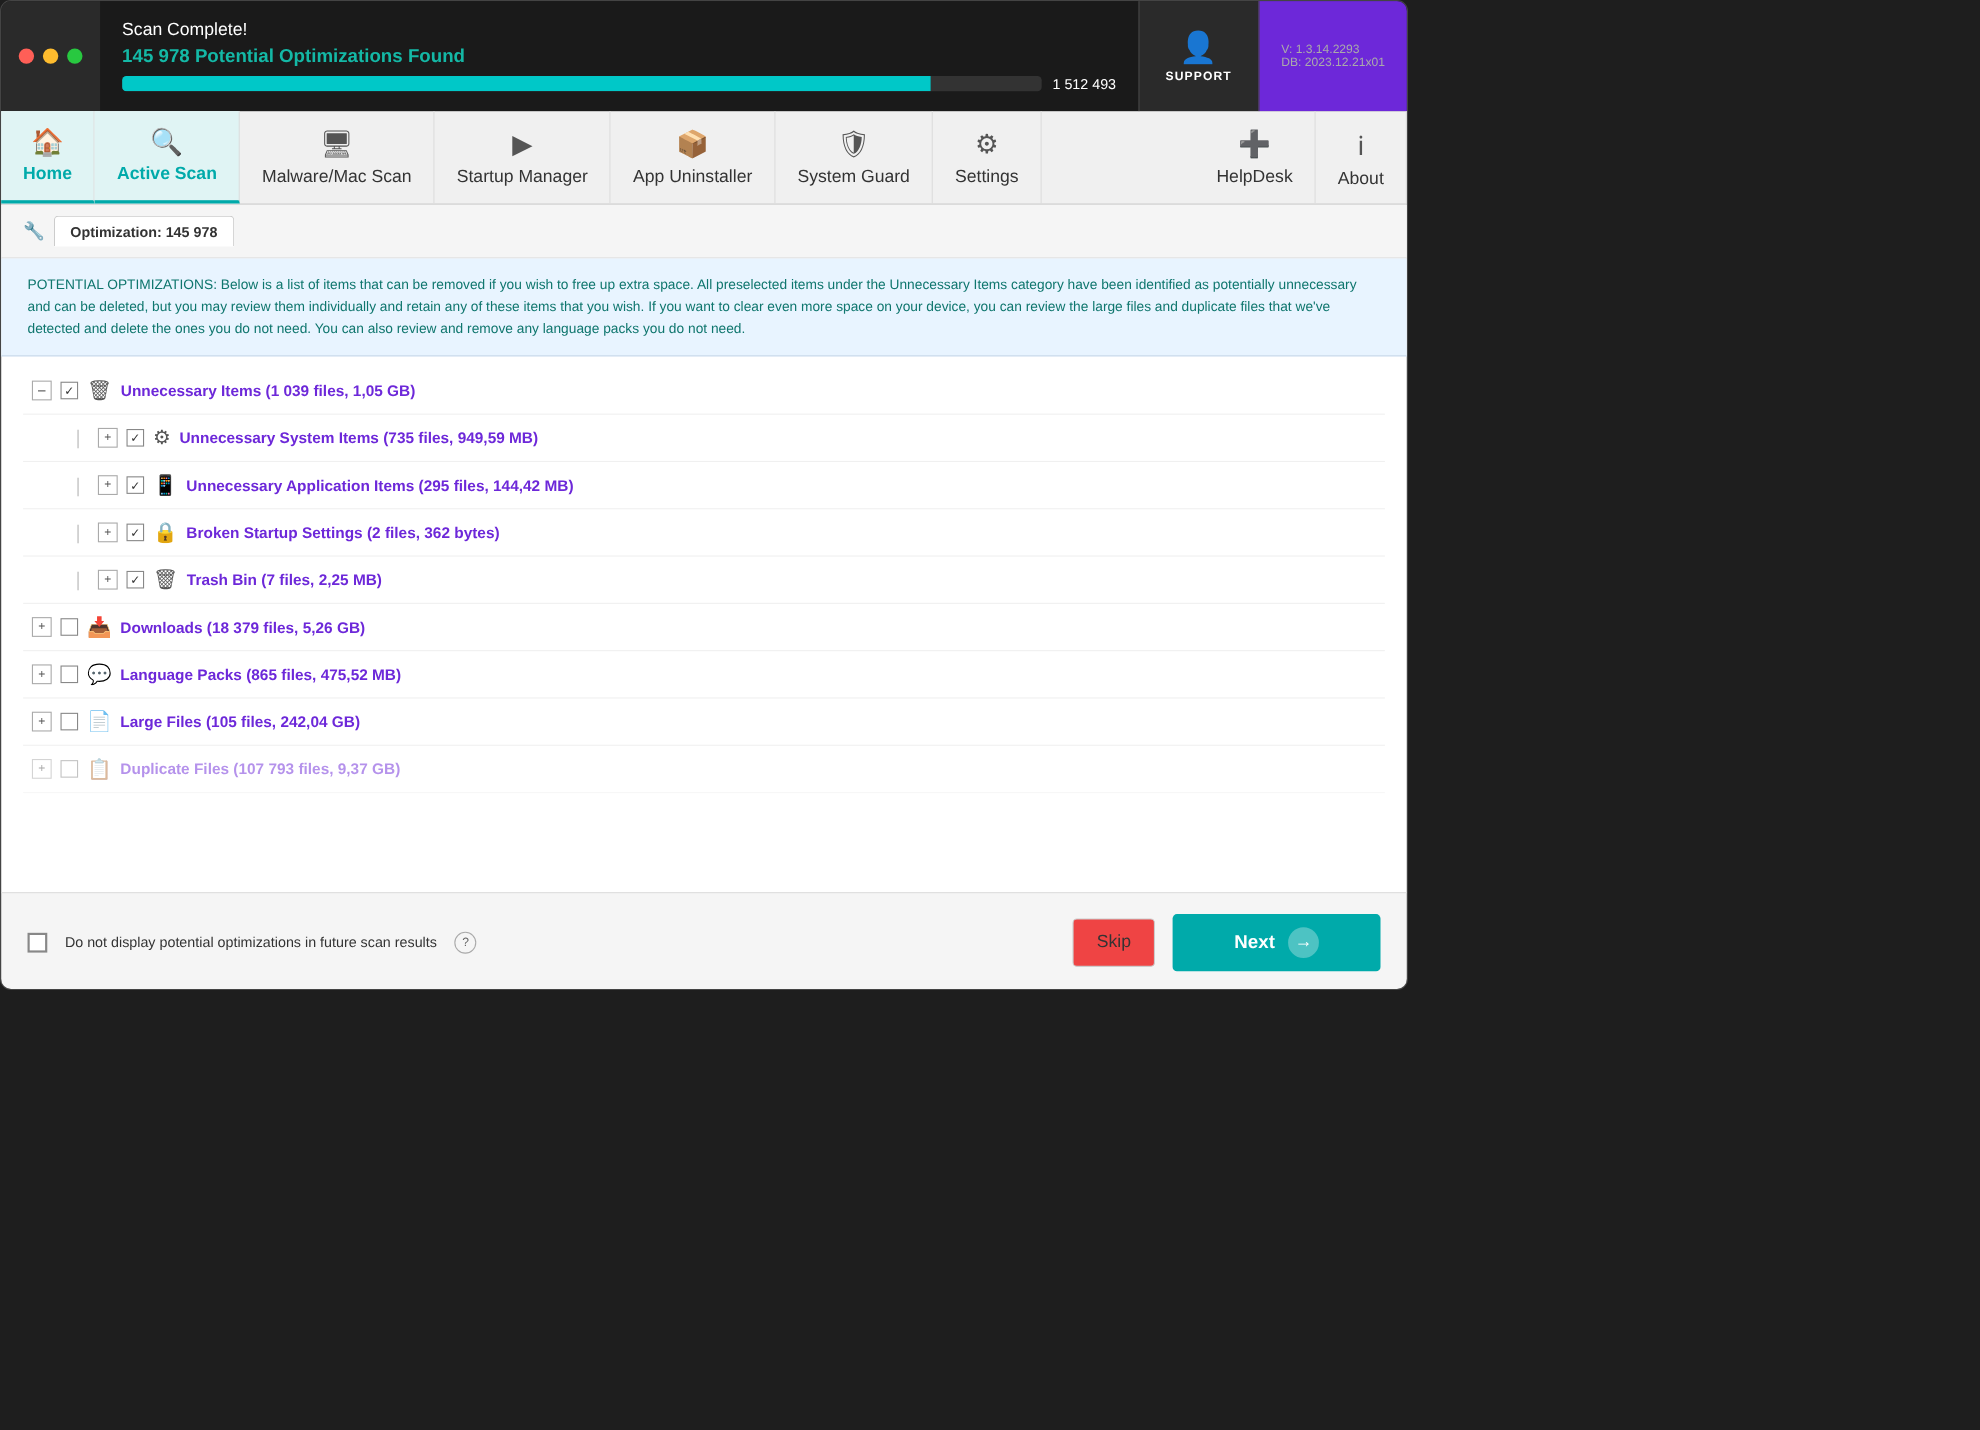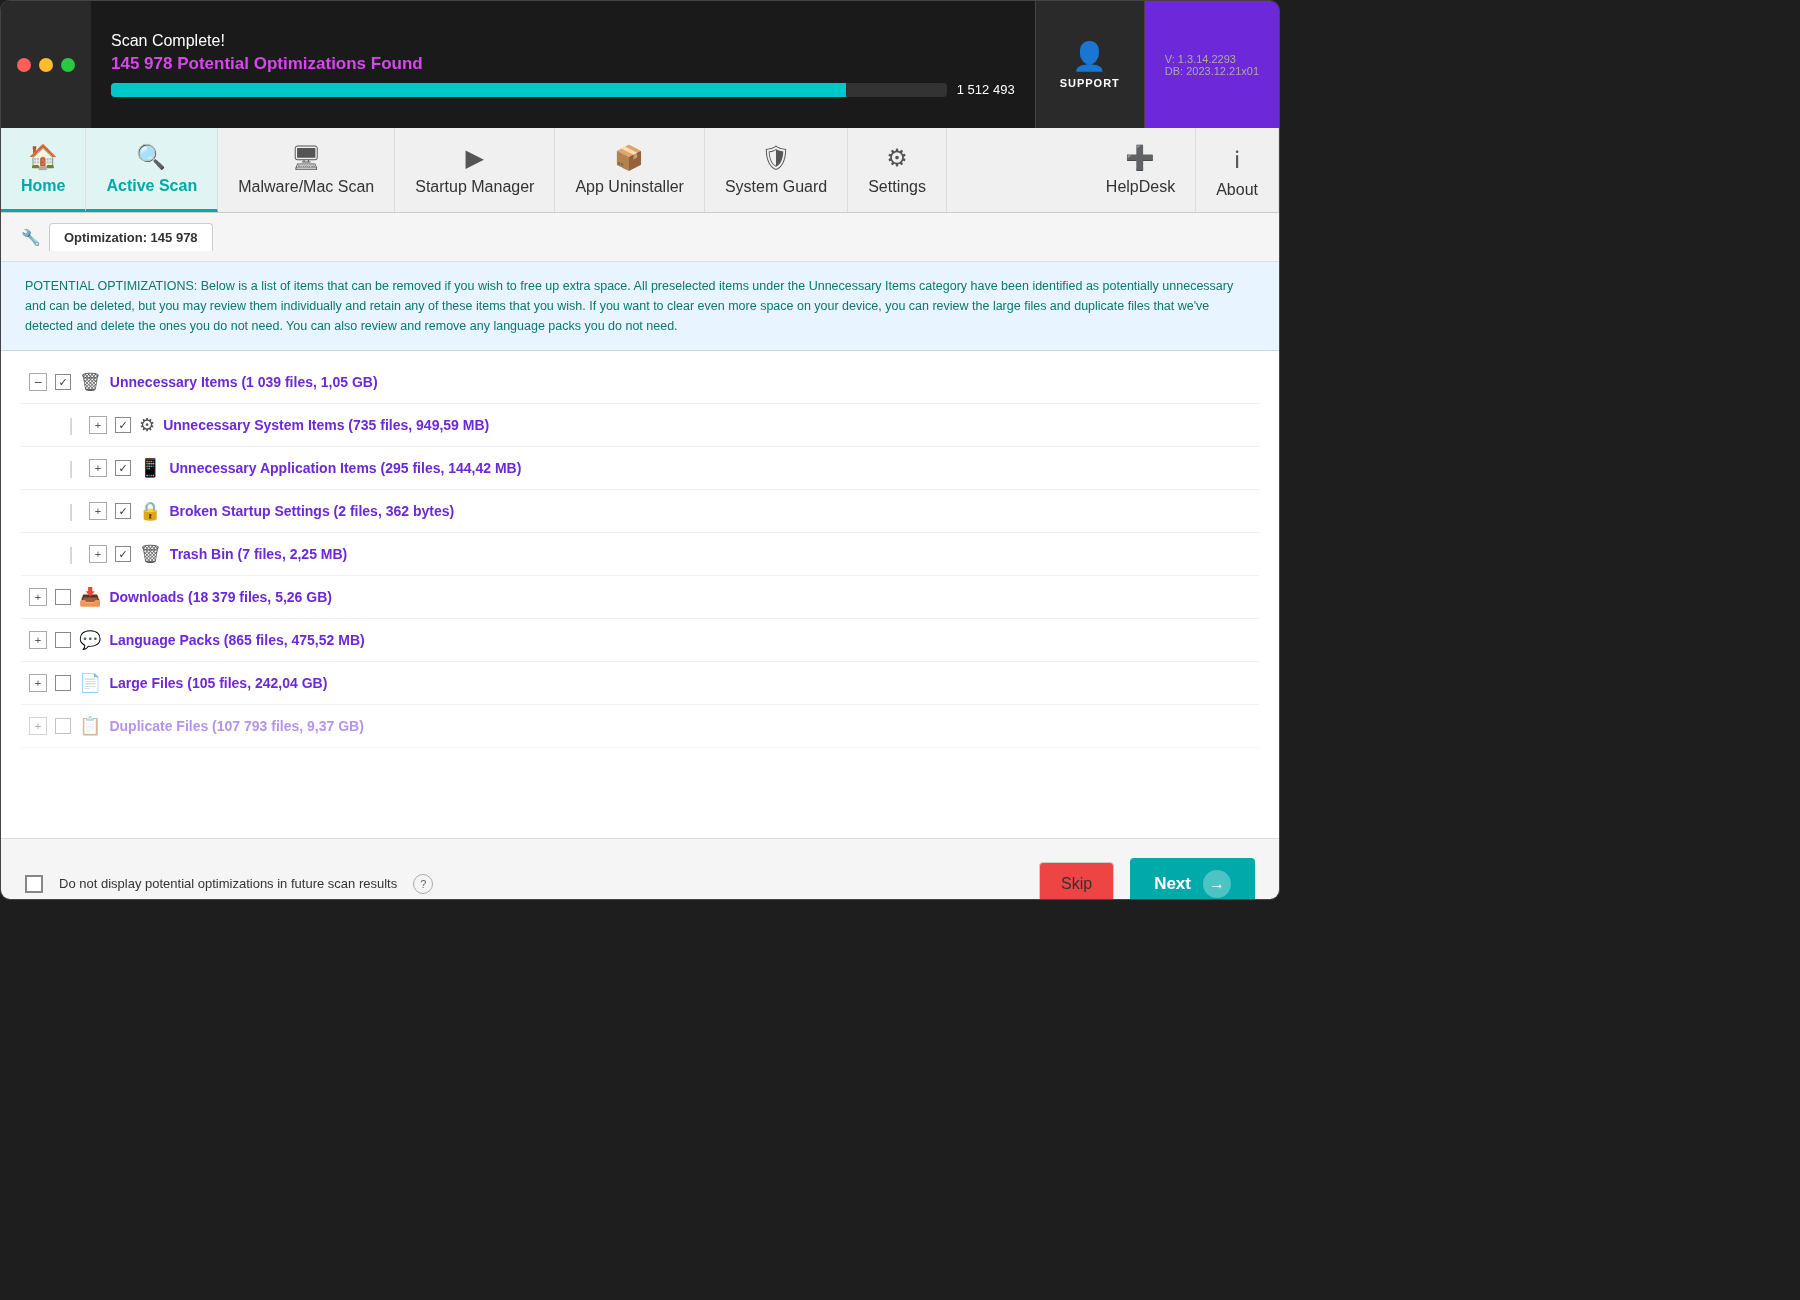--- a/index.html
+++ b/index.html
@@ -11,21 +11,21 @@
       overflow: hidden;
       border-radius: 10px;
       border: 1px solid #444;
     }
 
     
     .title-bar {
       background: #2a2a2a;
       display: flex;
       align-items: stretch;
-      height: 127px;
+      height: 100px;
     }
     .traffic-lights {
       display: flex;
       align-items: center;
       padding: 0 16px;
       gap: 8px;
     }
     .traffic-light {
       width: 14px;
       height: 14px;
@@ -43,21 +43,21 @@
       justify-content: center;
       padding: 10px 20px;
     }
     .scan-complete-title {
       color: #ffffff;
       font-size: 16px;
       font-weight: 500;
       margin-bottom: 4px;
     }
     .scan-found {
-      color: #d946ef;
+      color: #14b8a6;
       font-size: 17px;
       font-weight: 700;
       margin-bottom: 8px;
     }
     .progress-row {
       display: flex;
       align-items: center;
       gap: 10px;
     }
     .progress-bar-bg {
@@ -318,21 +318,21 @@
       border: 1px solid #ccc;
       padding: 12px 21px;
       font-size: 16px;
       color: #333;
       cursor: pointer;
       border-radius: 4px;
     }
     .next-btn {
       background: #00aaaa;
       border: none;
-      padding: 12px 24px;
+      padding: 12px 56px;
       font-size: 17px;
       font-weight: 700;
       color: #fff;
       cursor: pointer;
       border-radius: 4px;
       display: flex;
       align-items: center;
       gap: 12px;
     }
     .next-arrow {

